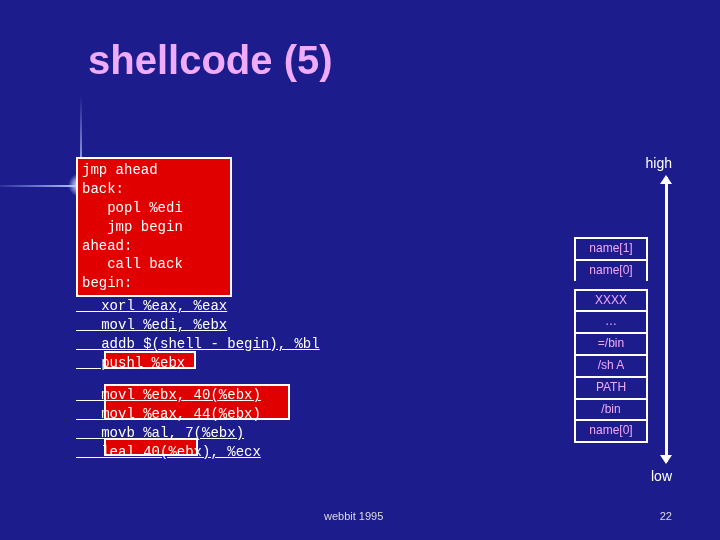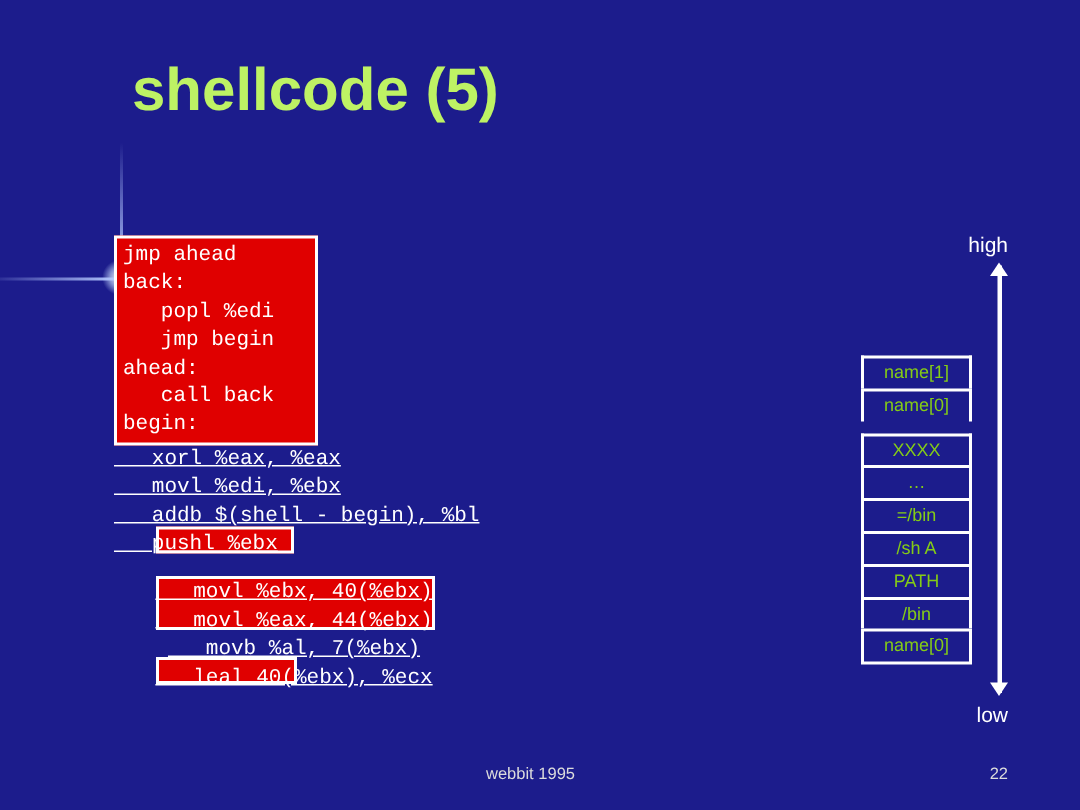--- a/index.html
+++ b/index.html
@@ -31,49 +31,48 @@
   }
   .flare-core {
     position: absolute;
     top: 78px; left: 78px; width: 24px; height: 24px;
     background: radial-gradient(circle, #ffffff 0%, rgba(200,220,255,0.6) 40%, rgba(200,220,255,0) 70%);
     border-radius: 50%;
   }
   .title {
     position: absolute;
     top: 38px; left: 88px;
-    color: #bef264;
+    color: #f0abfc;
     font-size: 40px;
     font-weight: bold;
   }
   .code {
     font-family: "Courier New", monospace;
     font-size: 14px;
     color: #ffffff;
     line-height: 1.35;
     white-space: pre;
   }
   .block1 {
     position: absolute;
     top: 157px; left: 76px;
-    width: 136px;
+    width: 156px;
     border: 2px solid #ffffff;
     background: #e00000;
     padding: 2px 4px;
   }
   .plain2 {
     position: absolute;
     top: 297px; left: 76px;
     width: 290px;
   }
   .plain3 {
     position: absolute;
     top: 386px; left: 76px;
     width: 240px;
-    text-align: center;
   }
   .box-overlay { position: absolute; border: 2px solid #fff; background: #e00000; pointer-events: none; }
   .ov-b2 { top: 351px; left: 104px; width: 92px; height: 18px; }
   .ov-b3a { top: 384px; left: 104px; width: 186px; height: 36px; }
   .ov-b3b { top: 438px; left: 104px; width: 94px; height: 18px; }
 
   .plain2, .plain3 { z-index: 2; text-decoration: underline; }
   .ov-b2, .ov-b3a, .ov-b3b { z-index: 1; }
 
   .high {
@@ -108,21 +107,21 @@
     position: absolute;
     bottom: -2px; left: -5px;
     border-left: 6px solid transparent;
     border-right: 6px solid transparent;
     border-top: 9px solid #fff;
   }
   .stack {
     position: absolute;
     top: 237px; right: 72px;
     width: 74px;
-    color: #84cc16;
+    color: #f0abfc;
     font-size: 12px;
   }
   .stack .cell {
     border: 2px solid #fff;
     border-bottom: none;
     text-align: center;
     padding: 3px 2px;
     background: #1c1c8c;
     line-height: 1.15;
   }

